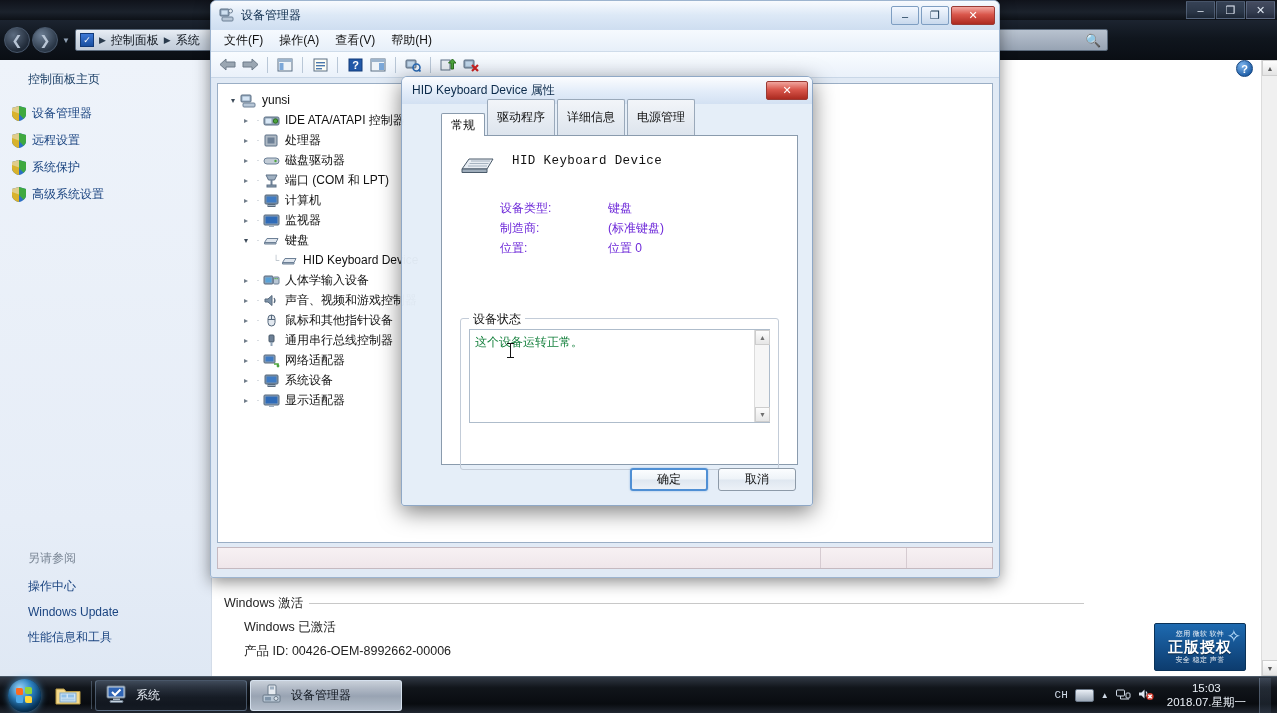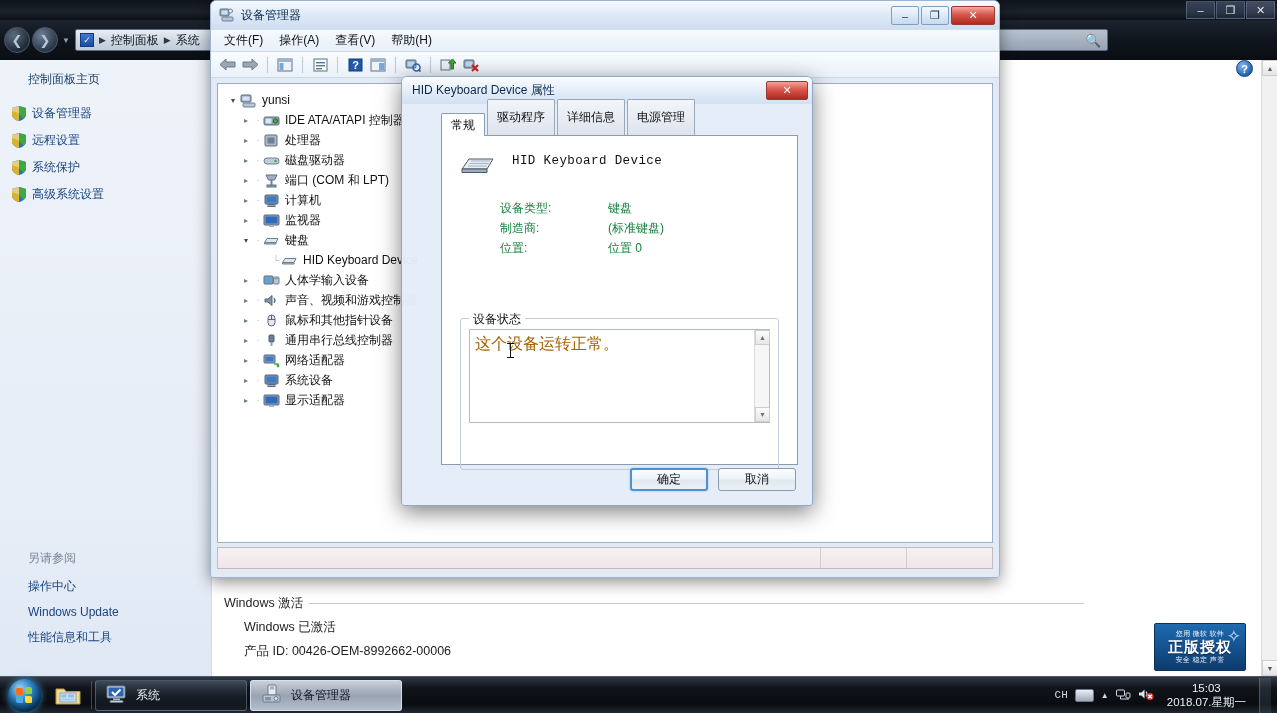--- a/index.html
+++ b/index.html
@@ -220,37 +220,37 @@
     height: 23px; background: #fff; border-color: #8a9bad; position: relative; z-index: 3;
     margin-bottom: -1px;
   }
   .tabpanel {
     position: absolute; left: 14px; top: 31px; right: 14px; height: 330px;
     background: #fff; border: 1px solid #8a9bad;
   }
   .dev-head { display: flex; align-items: flex-start; padding: 14px 0 0 18px; gap: 16px; }
   .kb-icon { width: 36px; height: 22px; position: relative; margin-top: 4px; }
   .dev-name { font-family: "Liberation Mono","DejaVu Sans Mono",monospace; font-size: 12.5px; color: #111; letter-spacing: .4px; padding-top: 4px;}
-  .dev-table { padding: 22px 0 0 58px; font-size: 12px; color: #15803d; }
+  .dev-table { padding: 22px 0 0 58px; font-size: 12px; color: #6d28d9; }
   .dev-row { display: flex; height: 20px; align-items: center; }
   .dev-lbl { width: 108px; }
   .dev-val { }
   .group {
     position: absolute; left: 18px; top: 182px; right: 18px; height: 152px;
     border: 1px solid #c3ccd8; border-radius: 3px;
   }
   .group-legend {
     position: absolute; left: 8px; top: -8px; background: #fff; padding: 0 4px;
     font-size: 12px; color: #111;
   }
   .status-box {
     position: absolute; left: 8px; top: 10px; right: 8px; height: 94px;
     background: #fff; border: 1px solid #aebccb; display: flex;
   }
-  .status-text { flex: 1; padding: 4px 5px; font-size: 16px; color: #a16207; }
+  .status-text { flex: 1; padding: 4px 5px; font-size: 12px; color: #15803d; }
   .sb-scroll { width: 15px; background: #f6f6f6; border-left: 1px solid #dcdcdc; position: relative; }
   .sb-arrow {
     position: absolute; left: 0; width: 15px; height: 15px;
     background: linear-gradient(180deg,#fcfcfc,#e6e6e6); border: 1px solid #cdcdcd;
     color: #707070; font-size: 7px; display: flex; align-items: center; justify-content: center;
   }
   .sb-arrow.top { top: 0; } .sb-arrow.bot { bottom: 0; }
   .caret-i {
     position: absolute; left: 49px; top: 24px; width: 1px; height: 15px; background: #111;
   }

